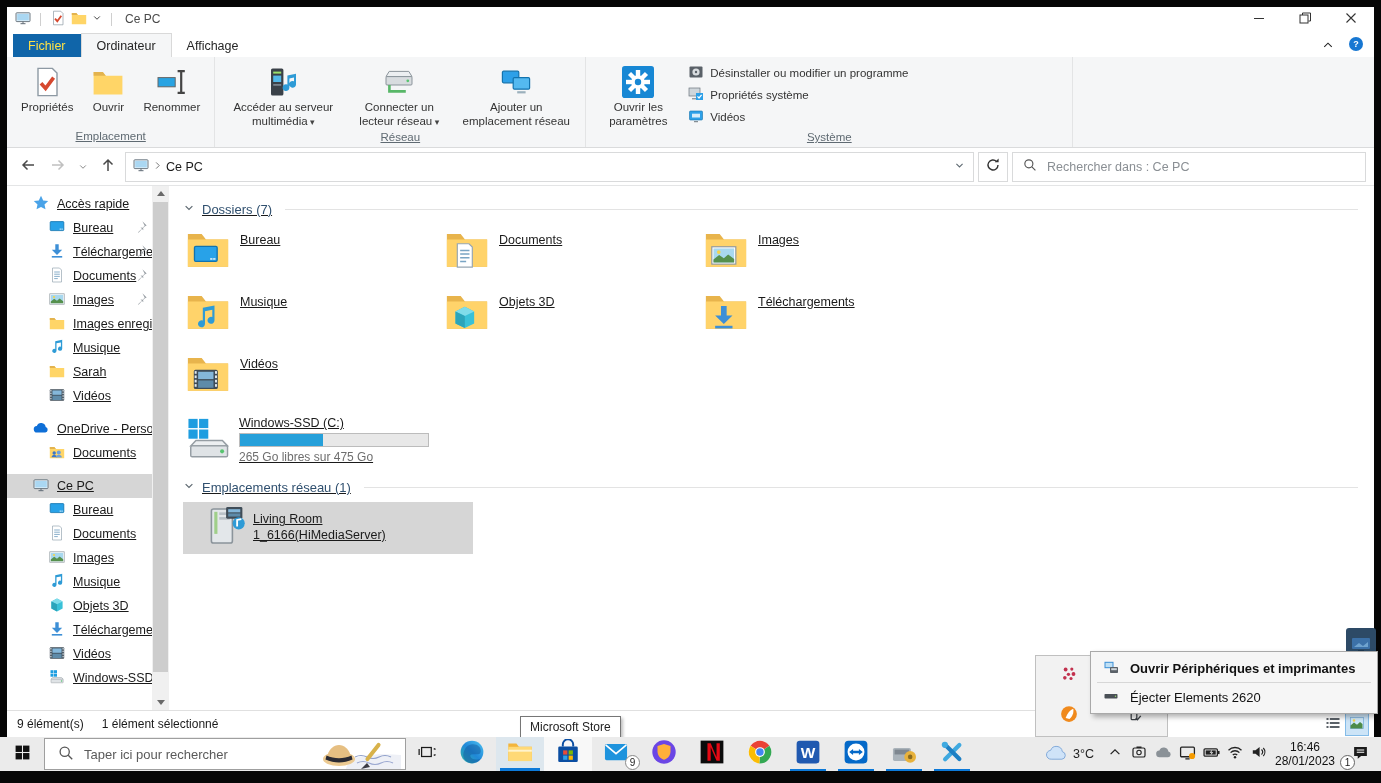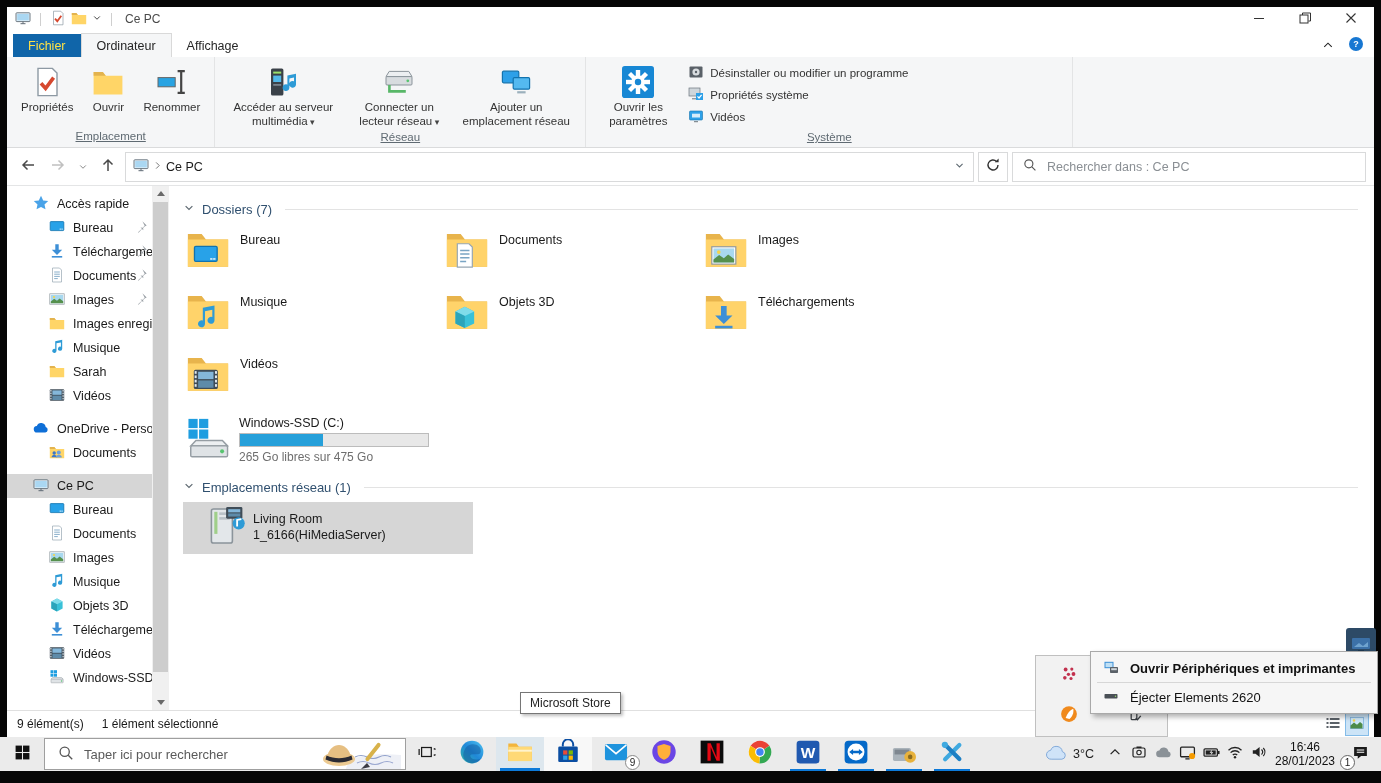--- a/index.html
+++ b/index.html
@@ -35,21 +35,21 @@
   .navrow{height:37px;border-bottom:1px solid #e4e5e6;display:flex;align-items:center;
           padding:0 8px;gap:4px;background:#fff;flex:0 0 auto;}
   .navbtn{width:26px;height:26px;display:flex;align-items:center;justify-content:center;}
   .addr{height:28px;border:1px solid #d9dadb;display:flex;align-items:center;width:838px;
         padding:0 2px 0 7px;font-size:12.5px;color:#1a1a1a;gap:3px;}
   .addr-dd{margin-left:auto;width:24px;display:flex;justify-content:center;color:#5f6a72;}
   .refreshbtn{width:28px;height:28px;border:1px solid #d9dadb;display:flex;align-items:center;justify-content:center;}
   .searchbox{height:28px;border:1px solid #d9dadb;flex:1;display:flex;align-items:center;
              padding:0 10px;gap:10px;font-size:12.5px;color:#8a8f94;margin-right:0px;}
   
-  .main{flex:1;display:flex;min-height:0;position:relative;}
+  .main{flex:1;display:flex;min-height:0;position:relative;text-decoration:underline;}
   .sidebar{width:162px;position:relative;padding-top:6px;font-size:12.5px;flex:0 0 auto;}
   .side-item{height:24px;display:flex;align-items:center;gap:8px;margin-right:17px;position:relative;}
   .side-item .lb{white-space:nowrap;overflow:hidden;flex:1;}
   .lvl0{padding-left:26px;}
   .lvl1{padding-left:42px;}
   .side-item.selected{background:#d6d6d6;}
   .side-item .pin{position:absolute;right:4px;top:4px;}
   .gapb{margin-top:9px;}
   .side-scroll{position:absolute;right:0;top:0;bottom:0;width:17px;background:#f0f0f0;}
   .sarrow{position:absolute;left:0;width:17px;height:15px;display:flex;align-items:center;justify-content:center;}
@@ -72,21 +72,21 @@
   .net-tile{display:flex;align-items:center;width:250px;height:48px;background:#d6d6d6;padding:2px 20px;margin-top:2px;}
   .net-name{margin-left:8px;font-size:12.5px;line-height:1.25;}
   
   .statusbar{height:26px;border-top:1px solid #e0e0e0;display:flex;align-items:center;
              padding:0 10px;font-size:12px;position:relative;flex:0 0 auto;}
   .status-sel{margin-left:18px;}
   .view-toggles{position:absolute;right:6px;display:flex;gap:2px;}
   .vt{width:22px;height:22px;display:flex;align-items:center;justify-content:center;}
   .vt.active{background:#cce4f7;outline:1px solid #84bce8;}
   
-  .tooltip{position:absolute;left:520px;top:692px;background:#fff;border:1px solid #767676;
+  .tooltip{position:absolute;left:520px;top:716px;background:#fff;border:1px solid #767676;
            padding:3px 9px;font-size:12px;color:#222;box-shadow:2px 2px 3px rgba(0,0,0,.25);z-index:60;}
   .ctxmenu{position:absolute;left:1090px;top:651px;width:286px;background:#f6f6f6;border:1px solid #a9a9a9;
            box-shadow:3px 3px 5px rgba(0,0,0,.3);z-index:55;padding:3px 0;}
   .cmi{height:26px;display:flex;align-items:center;gap:11px;padding:0 12px;font-size:13px;color:#111;}
   .cmi.bold{font-weight:bold;}
   .cm-sep{height:1px;background:#d7d7d7;margin:1px 6px;}
   .flyout{position:absolute;left:1035px;top:655px;width:131px;height:80px;background:#f2f2f2;
           border:1px solid #c0c0c0;z-index:50;display:grid;grid-template-columns:1fr 1fr;place-items:center;}
   .corner-thumb{position:absolute;left:1346px;top:628px;width:30px;height:34px;background:#2d4a66;
                 border-radius:3px;z-index:45;display:flex;align-items:center;justify-content:center;}

